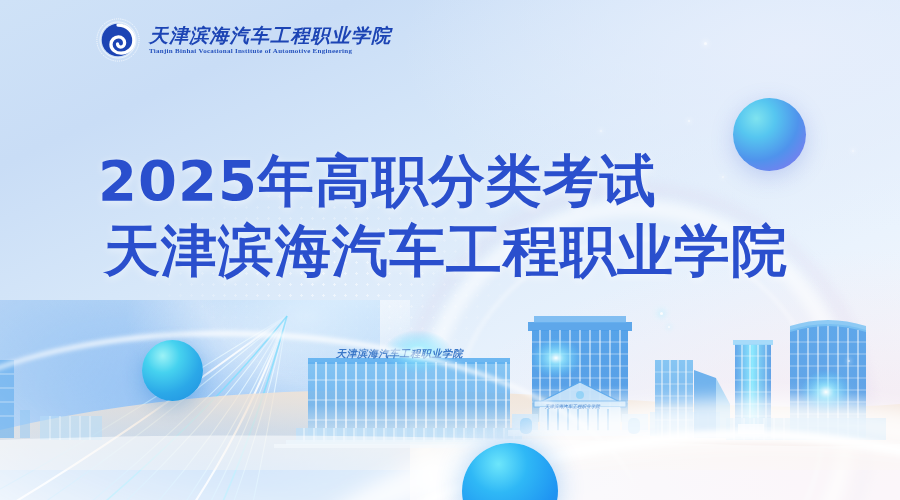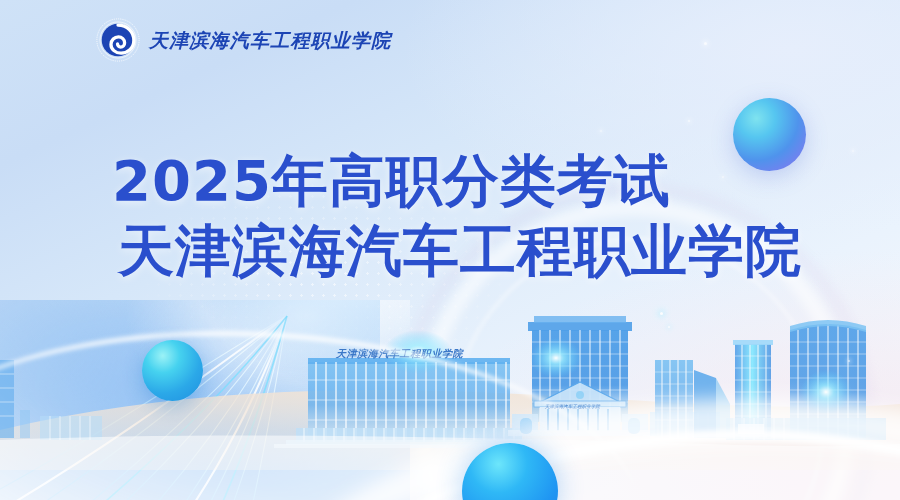--- a/index.html
+++ b/index.html
@@ -151,21 +151,21 @@
   .logo-en {
     font-size:7px; line-height:9px; letter-spacing:.28px;
     color:#2451bd; font-weight:700;
     font-family:"Liberation Serif", serif;
     white-space:nowrap;
   }
 
   
   #headline {
     position:absolute;
-    left:112px; top:146px;
+    left:98px; top:146px;
     z-index:35;
   }
   .title-line {
     font-family:"DejaVu Sans", sans-serif;
     font-weight:700;
     font-size:56px;
     line-height:70px;
     letter-spacing:1px;
     color:#2a4fcd;
     white-space:nowrap;
@@ -521,20 +521,21 @@
       <circle cx="50" cy="50" r="48" fill="none" stroke="#ffffff" stroke-width="2" stroke-dasharray="2.5 2.5" opacity=".95"></circle>
       <circle cx="50" cy="50" r="41" fill="none" stroke="#ffffff" stroke-width="1.6" opacity=".9"></circle>
       <circle cx="50" cy="50" r="37" fill="#1c44b4"></circle>
       <path d="M50 16 C 71 16, 86 32, 86 51 C 86 68, 72 80, 57 80 C 44 80, 34 71, 34 60
                C 34 50, 42 43, 51 43 C 59 43, 65 49, 65 56 C 65 62, 61 66, 56 66
                C 52 66, 49 63, 49 59" fill="none" stroke="#ffffff" stroke-width="7.5" stroke-linecap="round"></path>
       <path d="M50 16 C 29 16, 14 32, 14 51 C 14 68, 28 82, 46 84" fill="none" stroke="#ffffff" stroke-width="7.5" stroke-linecap="round" opacity=".0"></path>
     </svg>
     <div class="logo-text">
       <div class="logo-cn">天津滨海汽车工程职业学院</div>
+      <div class="logo-en">Tianjin Binhai Vocational Institute of Automotive Engineering</div>
     </div>
   </div>
 
   <div id="headline">
     <div class="title-line l1">2025年高职分类考试</div>
     <div class="title-line l2">天津滨海汽车工程职业学院</div>
   </div>
 
 </div>
 

